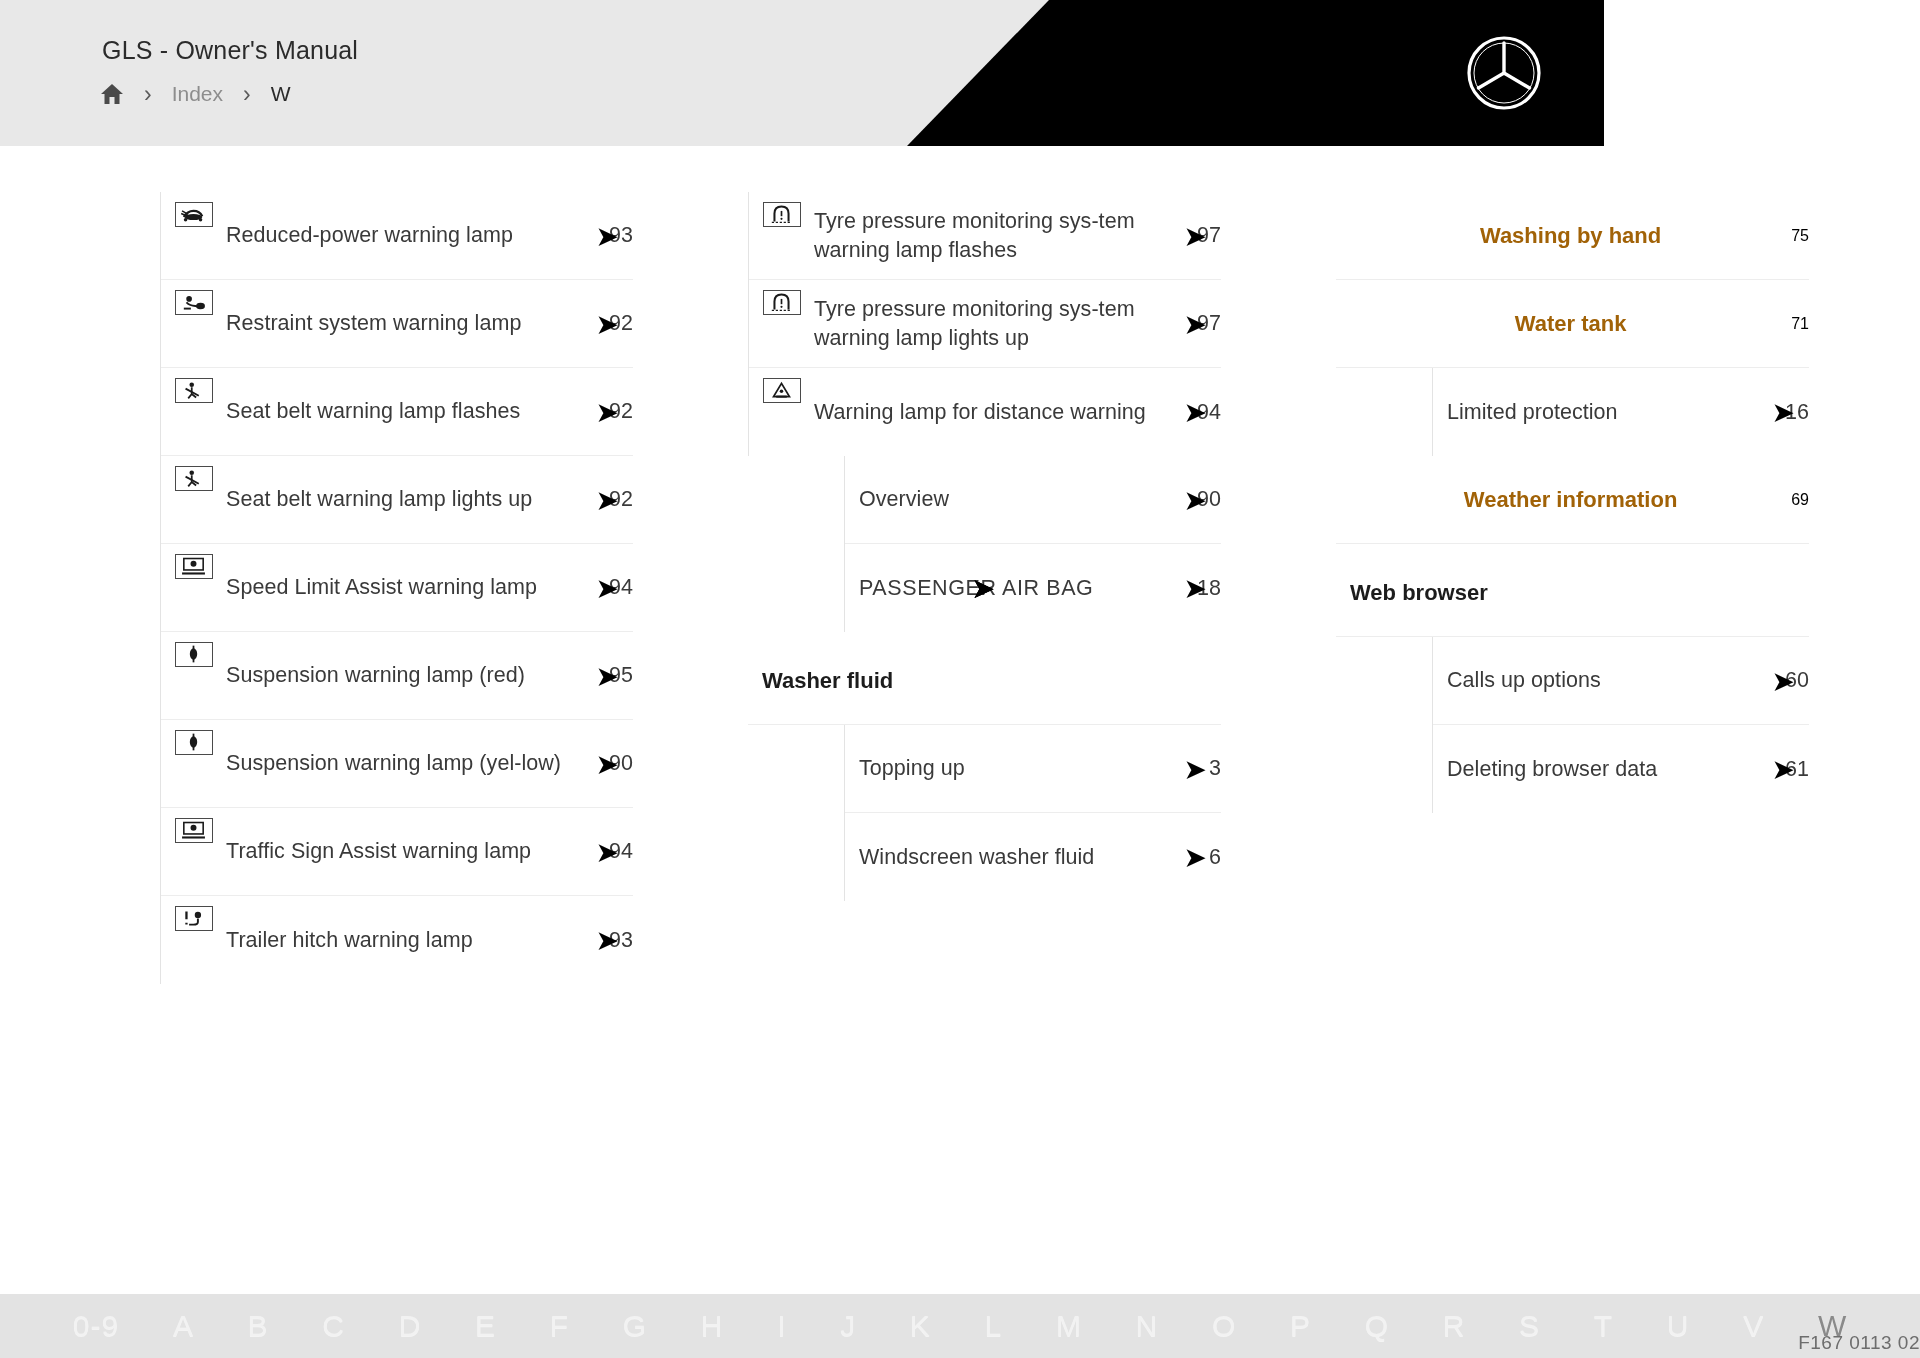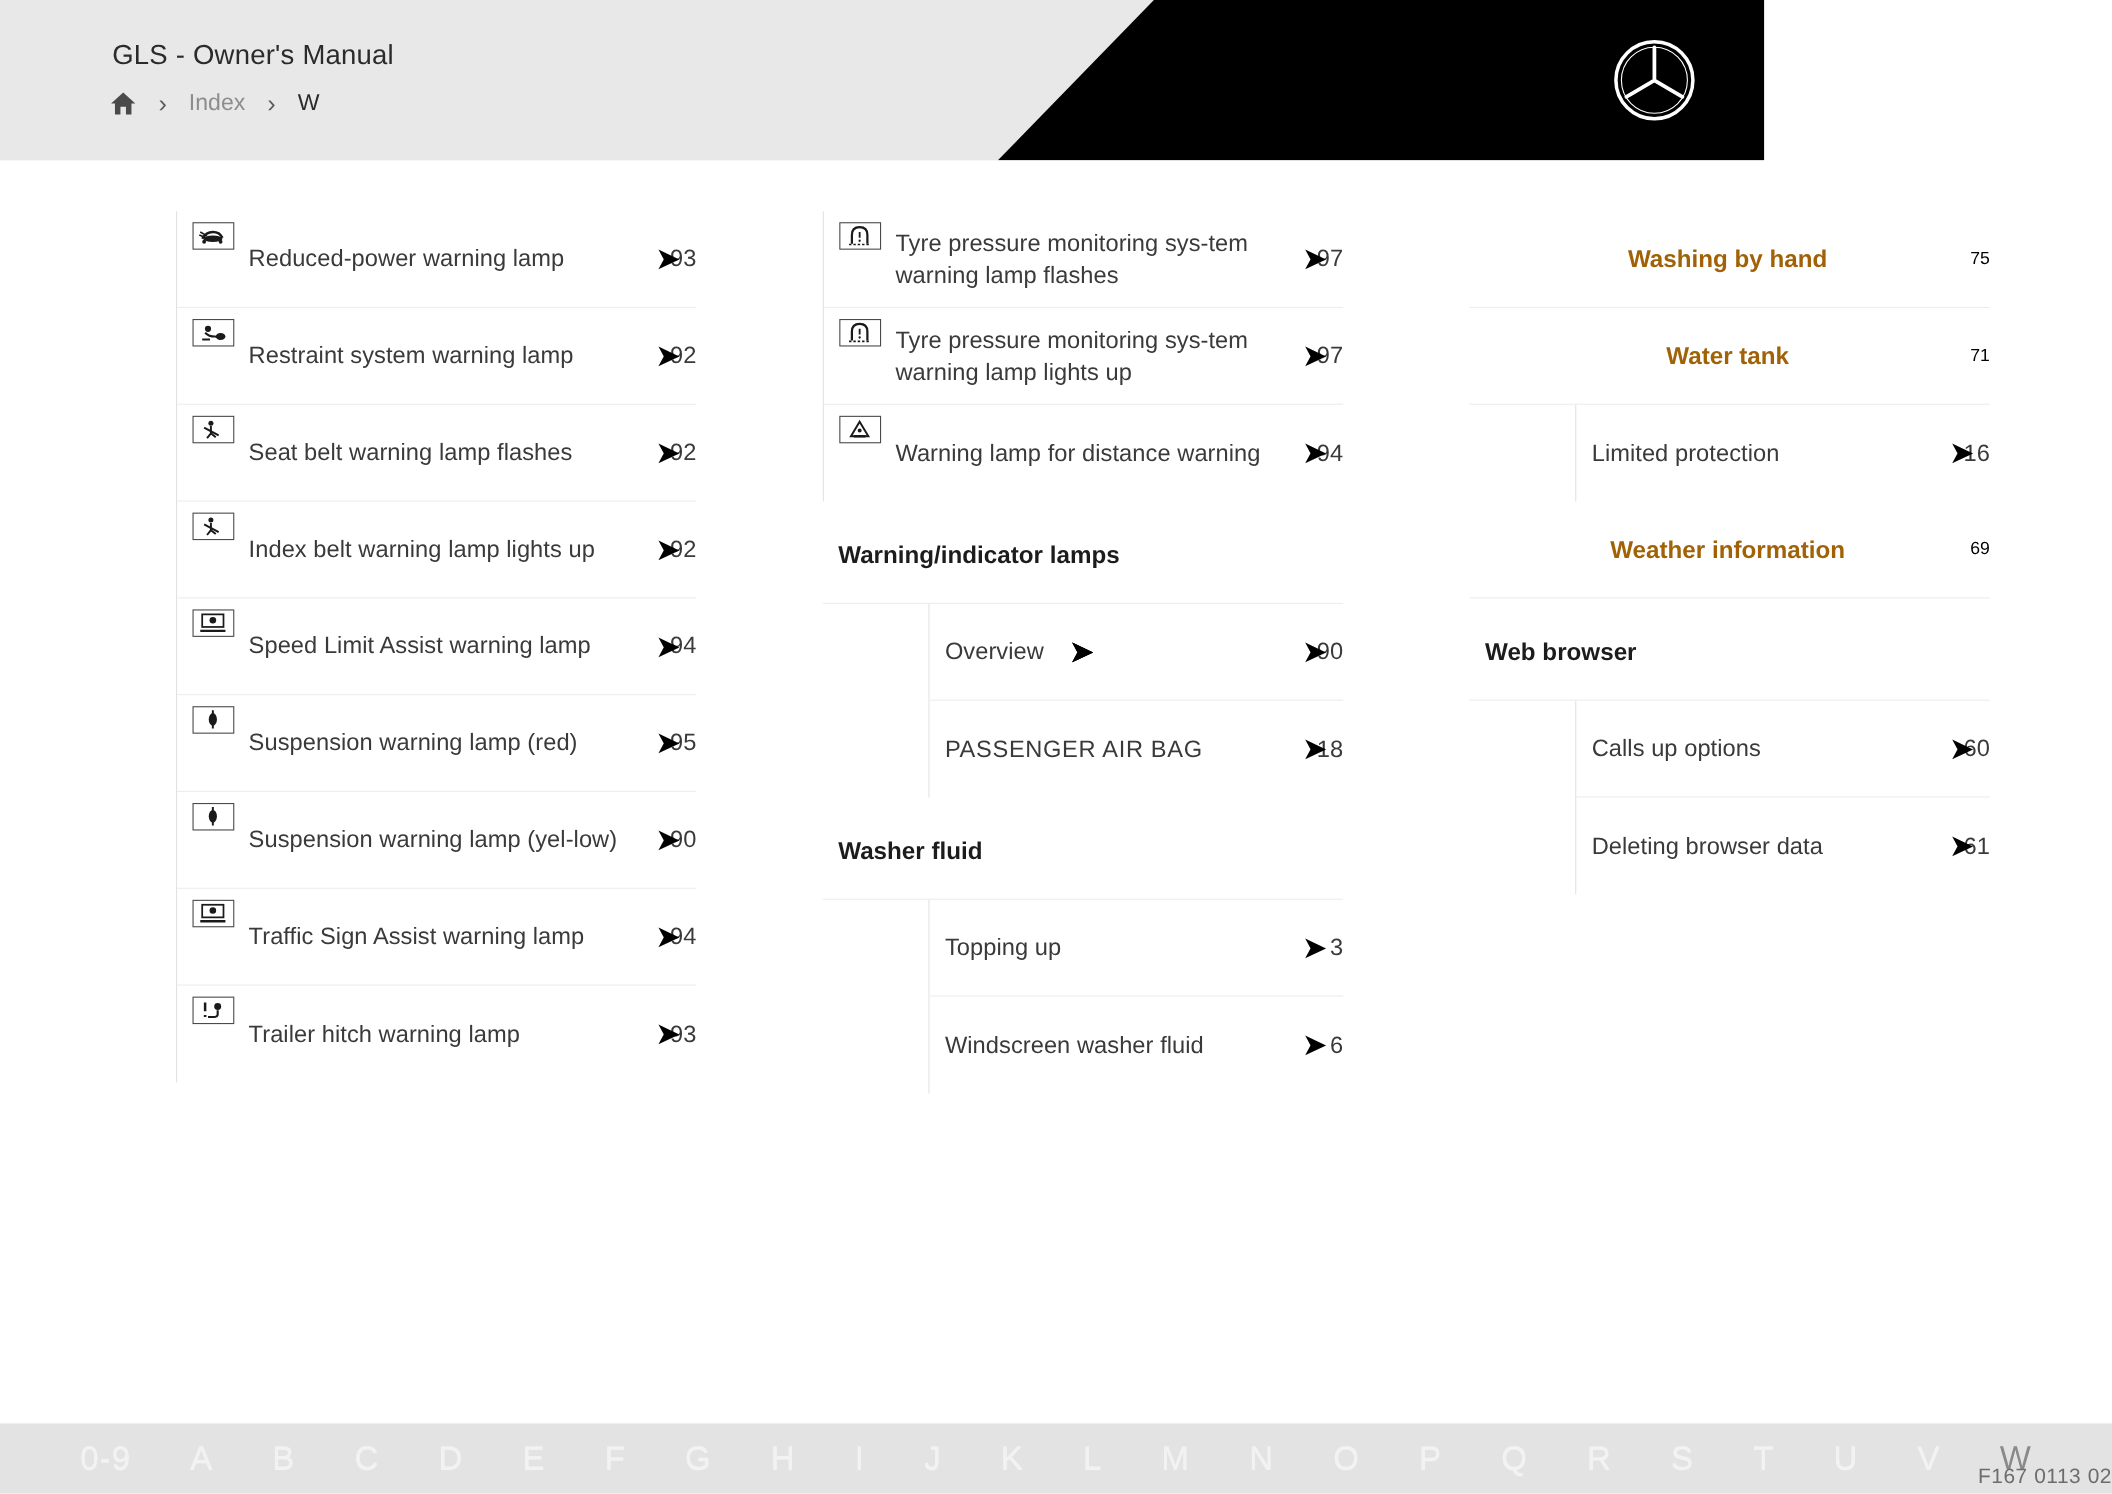--- a/index.html
+++ b/index.html
@@ -334,21 +334,21 @@
         <div class="row">
           <span class="icon-box">
             <span class="pict">
               <svg viewBox="0 0 38 25" width="35" height="22">
                 <circle cx="17" cy="6.5" r="2.6" fill="#1a1a1a"></circle>
                 <path d="M17 9.5 L17 17 M17 17 L13 22 M17 17 L22 21" stroke="#1a1a1a" stroke-width="2" fill="none"></path>
                 <path d="M10 11 L25 19" stroke="#1a1a1a" stroke-width="2.1"></path>
               </svg>
             </span>
           </span>
-          <span class="label">Index belt warning lamp lights up</span>
+          <span class="label">Seat belt warning lamp lights up</span>
           <span class="pageno">
             <span>9</span>
               <span class="chev">➤</span>
               <span>2</span>
           </span>
         </div>
 
         <div class="row">
           <span class="icon-box">
             <span class="pict">
@@ -493,21 +493,20 @@
           </span>
           <span class="label">Warning lamp for distance warning</span>
           <span class="pageno">
             <span>9</span>
               <span class="chev">➤</span>
               <span>4</span>
           </span>
         </div>
       </div>
 
-      <div class="section-head">Warning/indicator lamps</div>
 
       <div class="grp sub">
         <div class="row">
           <span class="label">Overview</span>
           <span class="pageno">
             <span>9</span>
               <span class="chev">➤</span>
               <span>0</span>
           </span>
         </div>

